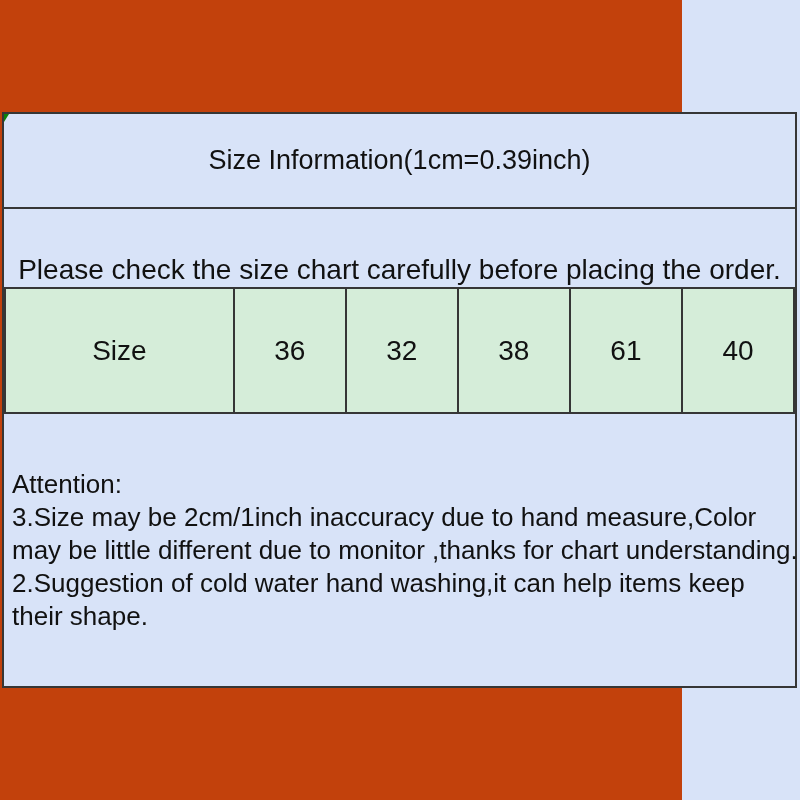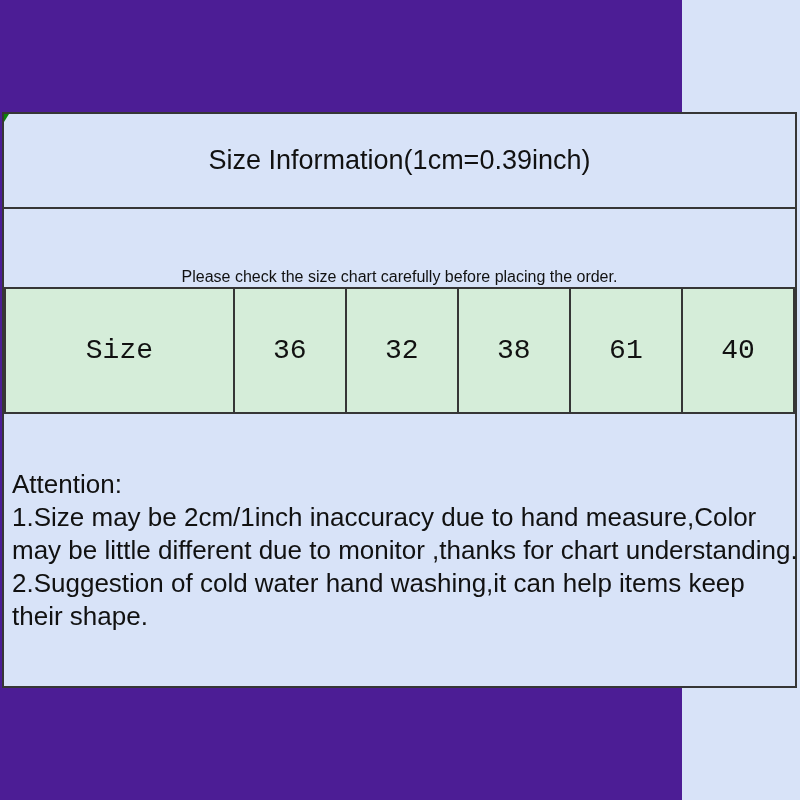--- a/index.html
+++ b/index.html
@@ -6,21 +6,21 @@
   html, body {
     width: 800px; height: 800px;
     background: #d8e3f8;
     font-family: "Liberation Sans", "DejaVu Sans", sans-serif;
     color: #111111;
     overflow: hidden;
   }
   .canvas {
     position: relative;
     width: 682px; height: 800px;
-    background: #4c1d95;
+    background: #c2410c;
   }
   .sheet {
     position: absolute;
     left: 2px; top: 112px;
     width: 795px; height: 576px;
     border: 2px solid #363636;
     display: flex;
     flex-direction: column;
     background: #d8e3f8;
   }
@@ -44,35 +44,34 @@
   }
   .subtitle-box {
     height: 78px;
     display: flex;
     flex-direction: column;
     justify-content: flex-end;
     align-items: center;
     padding-bottom: 1px;
   }
   .subtitle {
-    font-size: 16px;
+    font-size: 28px;
   }
   table.size-chart {
     width: 100%;
     height: 127px;
     border-collapse: collapse;
     table-layout: fixed;
     background: #d5edd9;
   }
   table.size-chart td {
     border: 2px solid #363636;
     text-align: center;
     vertical-align: middle;
     font-size: 28px;
-    font-family: Liberation Mono, monospace;
   }
   table.size-chart col.label-col { width: 29%; }
   table.size-chart tr.row-size   { height: 58px; }
   table.size-chart tr.row-length { height: 67px; }
   .attention {
     flex: 1;
     padding: 54px 6px 0 8px;
     font-size: 26px;
     line-height: 33px;
     border-radius: 27px;
@@ -110,19 +109,19 @@
         <td>32</td>
         <td>38</td>
         <td>61</td>
         <td>40</td>
       </tr>
     </tbody>
       </table>
 
     <div class="attention">
       <div class="att-line">Attention:</div>
-      <div class="att-line">1.Size may be 2cm/1inch inaccuracy due to hand measure,Color</div>
+      <div class="att-line">3.Size may be 2cm/1inch inaccuracy due to hand measure,Color</div>
       <div class="att-line">may be little different due to monitor ,thanks for chart understanding.</div>
       <div class="att-line">2.Suggestion of cold water hand washing,it can help items keep</div>
       <div class="att-line">their shape.</div>
     </div>
   </div>
 </div>
 
 </body></html>

